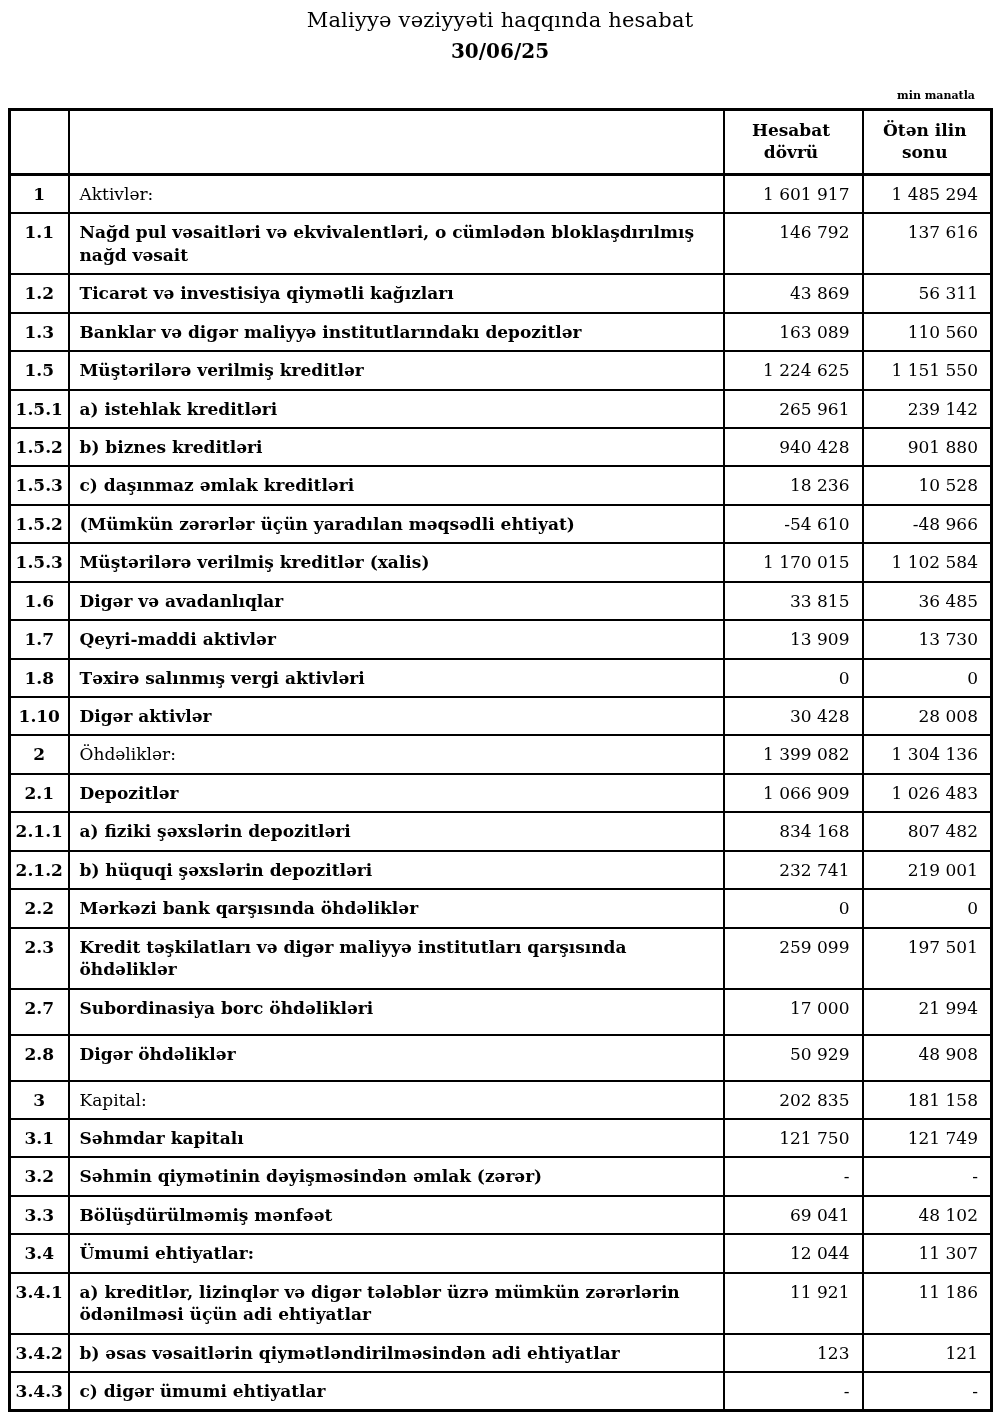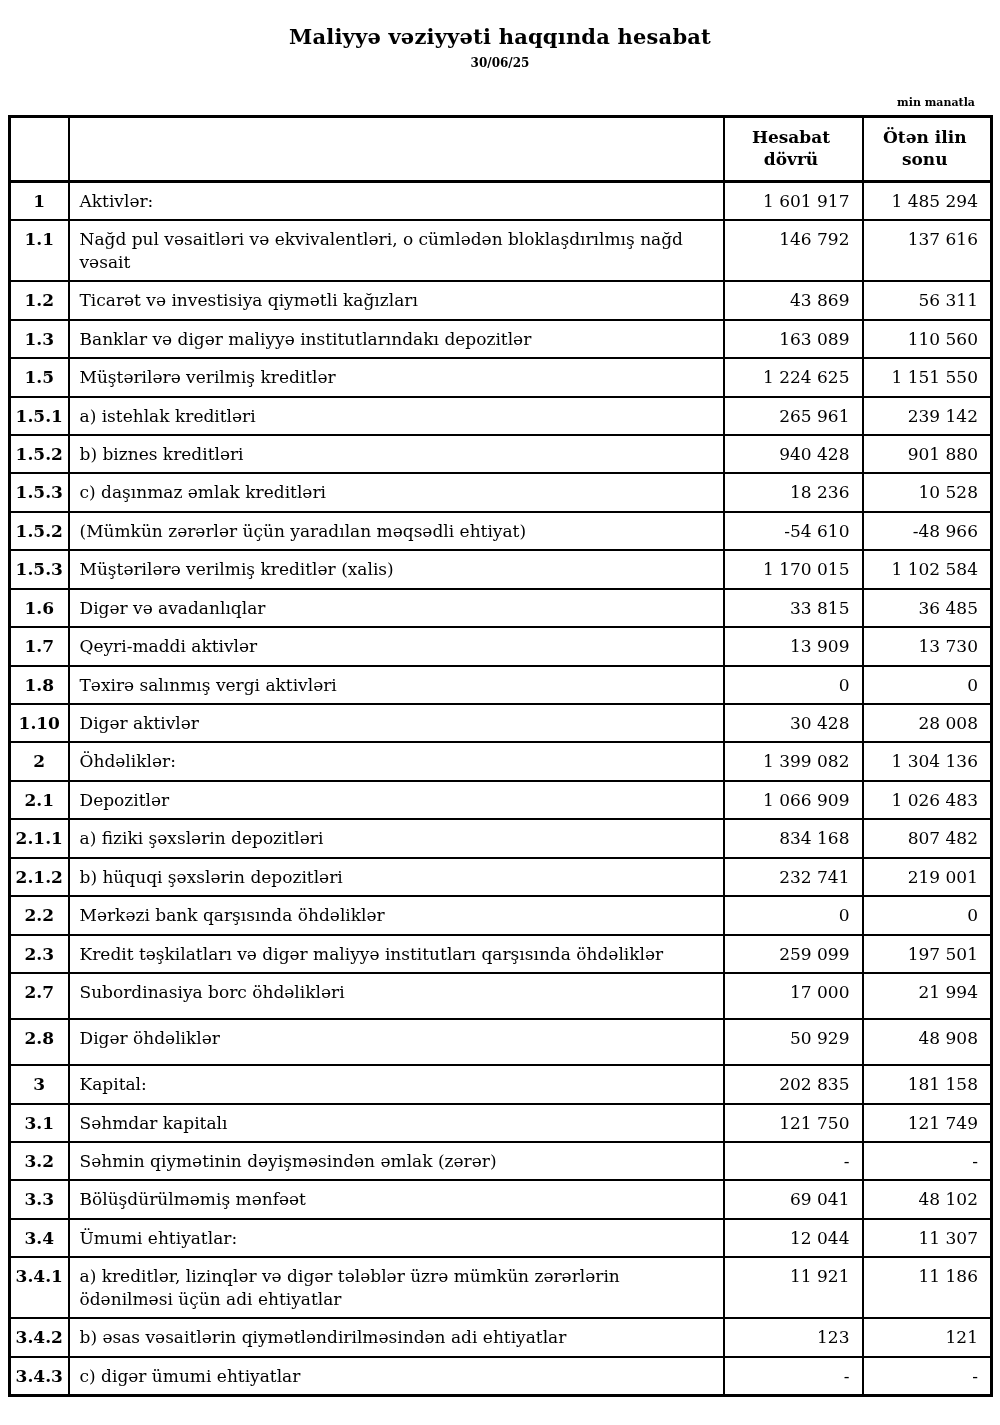--- a/index.html
+++ b/index.html
@@ -11,27 +11,27 @@
   .page {
     width: 1000px;
     height: 1425px;
     background: #ffffff;
     position: relative;
     overflow: hidden;
   }
   .doc-title {
     text-align: center;
     font-size: 21px;
-    font-weight: bold;
-    padding-top: 24px;
+    font-weight: normal;
+    padding-top: 8px;
     letter-spacing: 0.2px;
   }
   .doc-date {
     text-align: center;
-    font-size: 12px;
+    font-size: 20px;
     font-weight: bold;
     margin-top: 7px;
   }
   .unit-note {
     text-align: right;
     font-size: 11px;
     font-weight: bold;
     margin: 26px 25px 6px 0;
   }
   table.fin-table {
@@ -61,20 +61,21 @@
     vertical-align: middle;
   }
   .cell-num {
     text-align: center;
     font-weight: bold;
     padding: 7px 3px;
   }
   .cell-label {
     text-align: left;
     padding: 7px 14px 7px 10px;
+    font-weight: bold;
   }
   .cell-val {
     text-align: right;
     padding: 7px 12px 7px 4px;
   }
   tr.data-row { height: 36px; }
   tr.bold-row .cell-label,
   tr.bold-row .cell-val { font-weight: normal; }
   tr.tall-row { height: 60px; }
   tr.tallish-row { height: 46px; }

